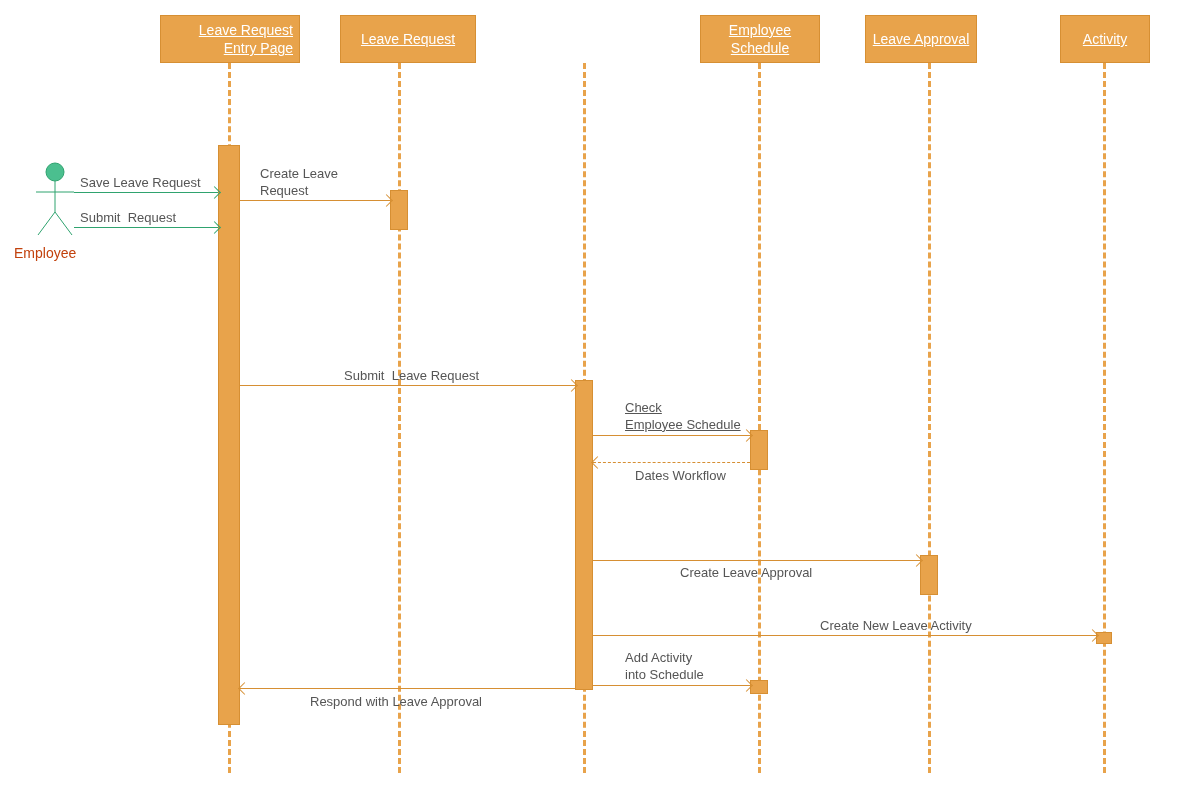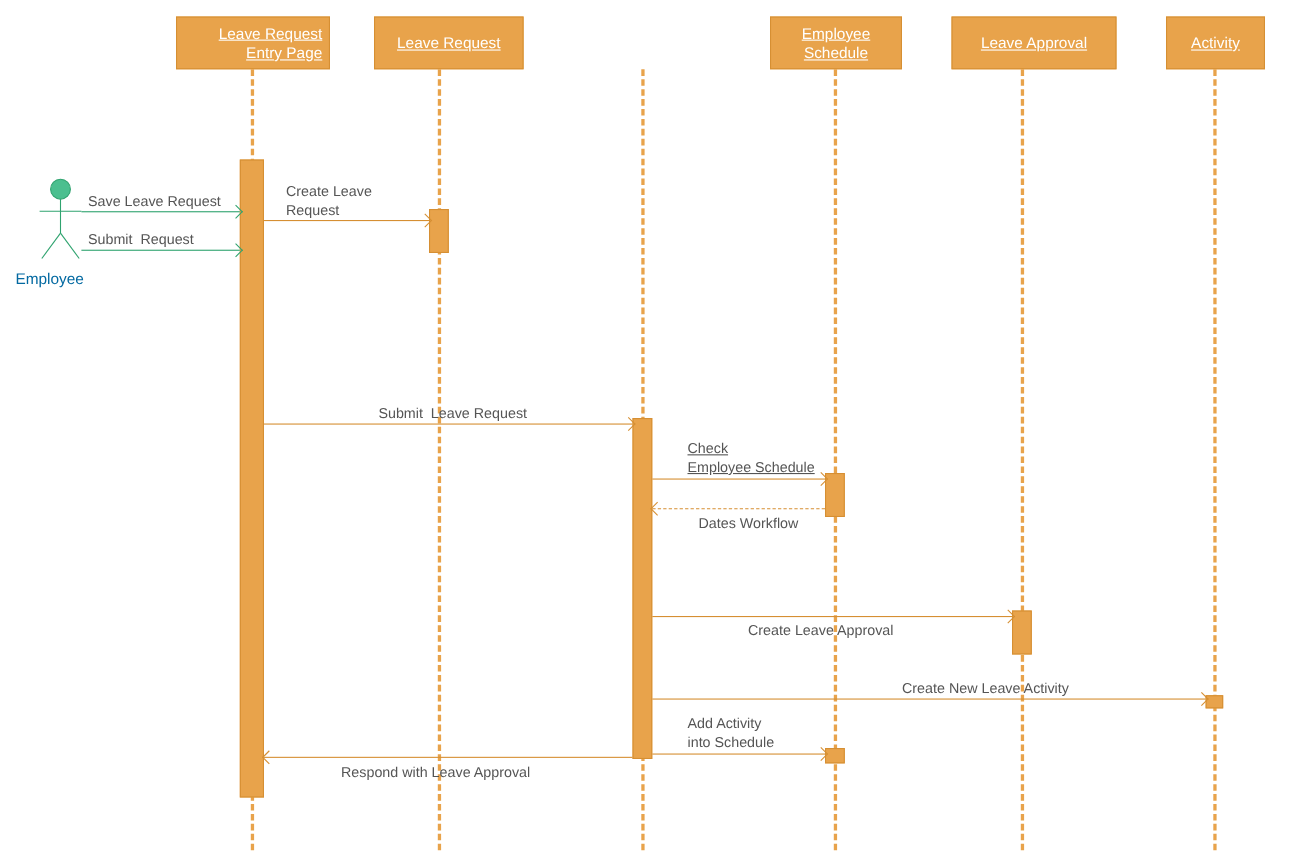--- a/index.html
+++ b/index.html
@@ -40,21 +40,21 @@
     background: #e8a34b;
     border: 1px solid #d68f33;
     box-sizing: border-box;
   }
   .actor {
     position: absolute;
   }
   .actor-label {
     position: absolute;
     font-size: 14px;
-    color: #0369a1;
+    color: #c2410c;
   }
   .arrow-line {
     position: absolute;
     height: 0;
     border-top: 1px solid #d68f33;
   }
   .arrow-line.green { border-top-color: #2fa36f; }
   .arrow-line.dashed { border-top-style: dashed; }
   .arrow-head {
     position: absolute;
@@ -80,21 +80,21 @@
 </head>
 <body>
 
 <div class="canvas">
 
   <div class="lifeline-head" style="left:160px; top:15px; width:140px; height:48px;text-align:right;">Leave Request
 Entry Page</div>
   <div class="lifeline-head" style="left:340px; top:15px; width:136px; height:48px;">Leave Request</div>
   <div class="lifeline-head" style="left:700px; top:15px; width:120px; height:48px;">Employee
 Schedule</div>
-  <div class="lifeline-head" style="left:865px; top:15px; width:150px; height:48px;">Leave Approval</div>
+  <div class="lifeline-head" style="left:865px; top:15px; width:112px; height:48px;">Leave Approval</div>
   <div class="lifeline-head" style="left:1060px; top:15px; width:90px; height:48px;">Activity</div>
 
   <div class="lifeline-dash" style="left:228px; top:63px; height:710px;"></div>
   <div class="lifeline-dash" style="left:398px; top:63px; height:710px;"></div>
   <div class="lifeline-dash" style="left:583px; top:63px; height:710px;"></div>
   <div class="lifeline-dash" style="left:758px; top:63px; height:710px;"></div>
   <div class="lifeline-dash" style="left:928px; top:63px; height:710px;"></div>
   <div class="lifeline-dash" style="left:1103px; top:63px; height:710px;"></div>
 
   <div class="actor" style="left:30px; top:160px;">

